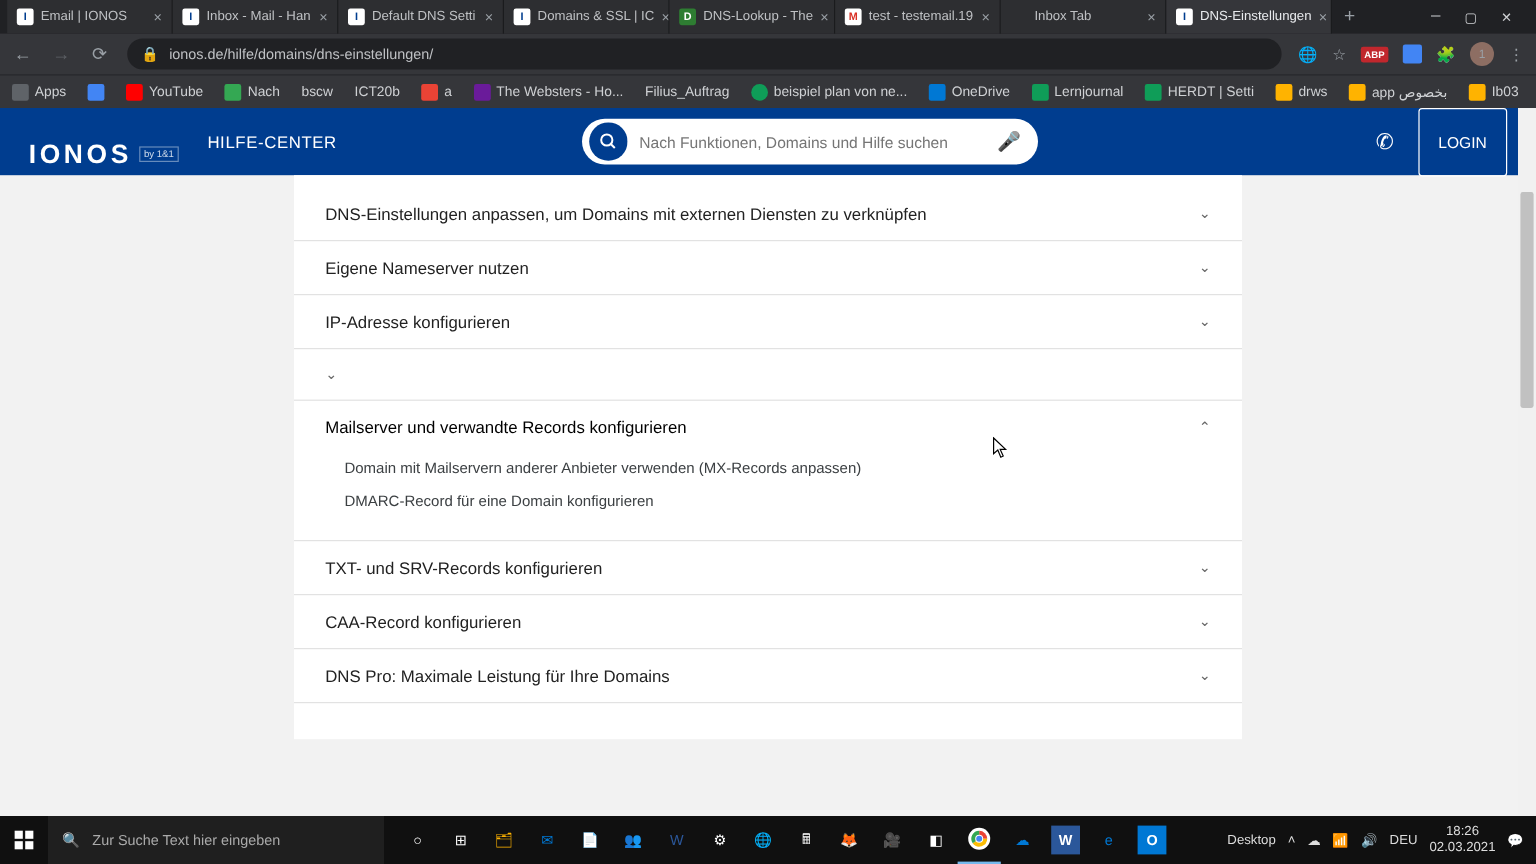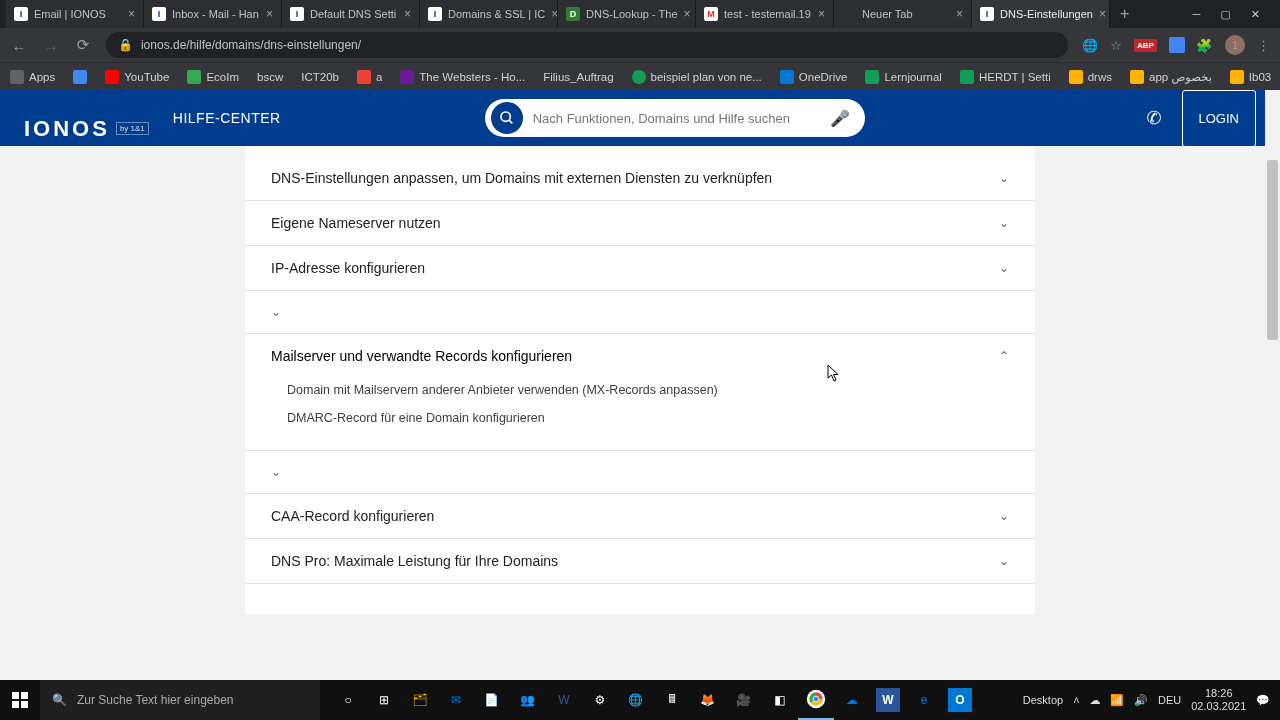--- a/index.html
+++ b/index.html
@@ -88,21 +88,21 @@
         <span>DNS-Lookup - The</span>
         <span class="close">×</span>
       </div>
     <div class="tab">
         <span class="favicon" style="background:#fff;color:#d93025;">M</span>
         <span>test - testemail.19</span>
         <span class="close">×</span>
       </div>
     <div class="tab">
         <span class="favicon" style="background:transparent;"></span>
-        <span>Neuer Tab</span>
+        <span>Inbox Tab</span>
         <span class="close">×</span>
       </div>
     <div class="tab active">
         <span class="favicon">I</span>
         <span>DNS-Einstellungen</span>
         <span class="close">×</span>
       </div>
     <div class="new-tab">+</div>
     <div class="win-controls">
       <span>─</span>
@@ -135,21 +135,21 @@
       </div>
     <div class="bm">
         <span class="ico" style="background:#4285f4;"></span>
       </div>
     <div class="bm">
         <span class="ico" style="background:#ff0000;"></span>
         <span>YouTube</span>
       </div>
     <div class="bm">
         <span class="ico" style="background:#34a853;"></span>
-        <span>EcoIm</span>
+        <span>Nach</span>
       </div>
     <div class="bm">
         <span>bscw</span>
       </div>
     <div class="bm">
         <span>ICT20b</span>
       </div>
     <div class="bm">
         <span class="ico" style="background:#ea4335;"></span>
         <span>a</span>
@@ -238,20 +238,21 @@
           <span>Mailserver und verwandte Records konfigurieren</span>
           <span class="chev">⌃</span>
         </div>
       <div class="acc-links">
         <div>Domain mit Mailservern anderer Anbieter verwenden (MX-Records anpassen)</div>
         <div>DMARC-Record für eine Domain konfigurieren</div>
       </div>
     </div>
 
     <div class="accordion-item">
+        <span>TXT- und SRV-Records konfigurieren</span>
         <span class="chev">⌄</span>
       </div>
     <div class="accordion-item">
         <span>CAA-Record konfigurieren</span>
         <span class="chev">⌄</span>
       </div>
     <div class="accordion-item">
         <span>DNS Pro: Maximale Leistung für Ihre Domains</span>
         <span class="chev">⌄</span>
       </div>

